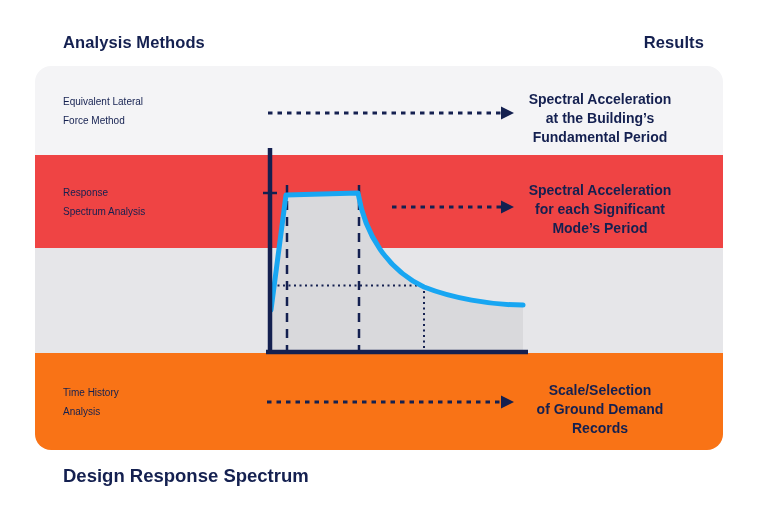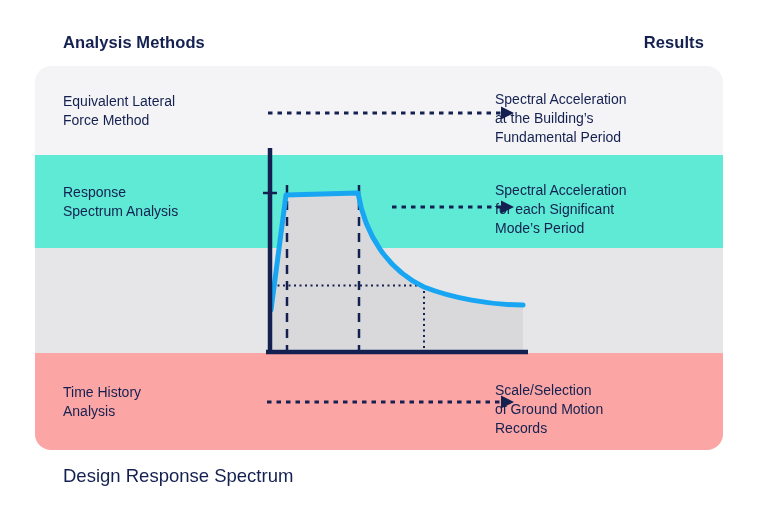--- a/index.html
+++ b/index.html
@@ -23,51 +23,51 @@
   .band{
     position:absolute;
     left:35px;width:688px;
     display:flex;
     align-items:center;
     justify-content:space-between;
     box-sizing:border-box;
     padding:0 18px 0 28px;
   }
   .band.b1{top:66px;height:89px;background:#f4f4f6;border-radius:16px 16px 0 0;}
-  .band.b2{top:155px;height:93px;background:#5eead4;}
+  .band.b2{top:155px;height:93px;background:#ef4444;}
   .band.b3{top:248px;height:105px;background:#e6e6e9;}
-  .band.b4{top:353px;height:97px;background:#fca5a5;border-radius:0 0 16px 16px;}
+  .band.b4{top:353px;height:97px;background:#f97316;border-radius:0 0 16px 16px;}
   .method-label{
     width:200px;
-    font-size:14px;
+    font-size:10px;
     font-weight:500;
     line-height:19px;
     white-space:pre-line;
     text-align:left;
   }
   .result-label{
     width:210px;
     font-size:14px;
-    font-weight:400;
+    font-weight:700;
     line-height:19px;
     white-space:pre-line;
-    text-align:left;
+    text-align:center;
     margin-top:16px;
   }
   .overlay-svg{
     position:absolute;
     left:0;top:0;
     width:760px;height:523px;
     pointer-events:none;
   }
   .caption{
     position:absolute;
     left:63px;top:465px;
     font-size:18.5px;
-    font-weight:400;
+    font-weight:700;
     color:#142050;
   }
 </style>
 </head>
 <body>
 
 <div class="figure">
 
   <div class="heading left">Analysis Methods</div>
   <div class="heading right">Results</div>
@@ -88,21 +88,21 @@
 Mode’s Period</div>
   </div>
 
   <div class="band b3">
   </div>
 
   <div class="band b4">
     <div class="method-label">Time History
 Analysis</div>
     <div class="result-label">Scale/Selection
-of Ground Motion
+of Ground Demand
 Records</div>
   </div>
 
   <svg class="overlay-svg" viewBox="0 0 760 523">
 
     <path d="M 271 350 L 271 310 L 286 195 L 358 193
              C 365 235 388 270 424 287
              C 452 298 490 305 523 305
              L 523 350 Z" fill="#d9d9dc"></path>
 

